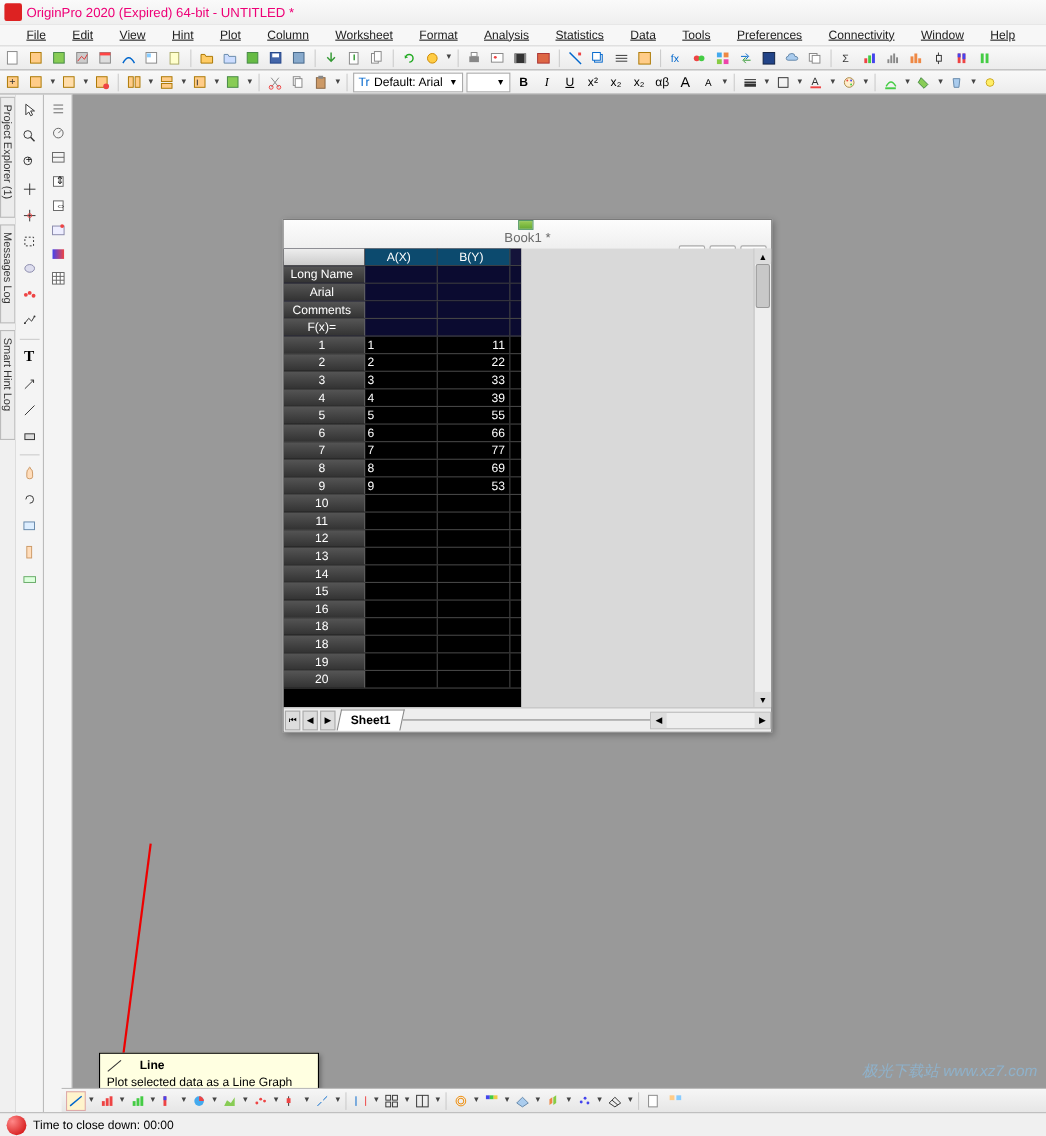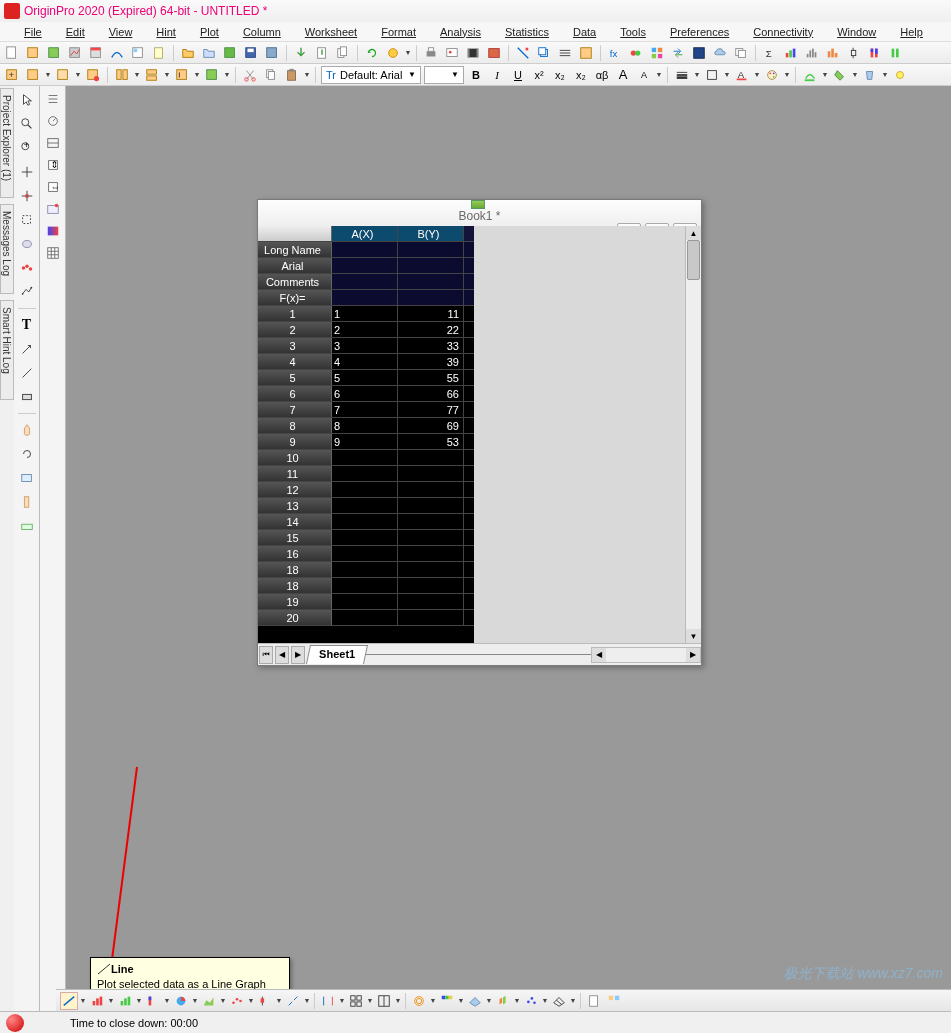--- a/index.html
+++ b/index.html
@@ -64,28 +64,28 @@
 .sheet-nav-btn { width: 14px; height: 18px; border: 1px solid #aaa; background: #ddd; margin: 0 1px; display: flex; align-items: center; justify-content: center; font-size: 8px; }
 .sheet-tab { background: #fff; border: 1px solid #888; border-bottom: none; padding: 2px 10px; font-family: "Courier New", monospace; font-weight: bold; font-size: 12px; margin-left: 2px; transform: skewX(-12deg); }
 .sheet-tab span { display: inline-block; transform: skewX(12deg); }
 .hscroll { margin-left: auto; width: 110px; height: 16px; background: #eee; border: 1px solid #bbb; display: flex; align-items: center; }
 .hscroll .arr { width: 14px; height: 14px; background: #ddd; display: flex; align-items: center; justify-content: center; font-size: 8px; }
 .hscroll .track { flex: 1; }
 
 .red-arrow { position: absolute; left: 26px; top: 676px; width: 50px; height: 300px; pointer-events: none; }
 
 .tooltip { position: absolute; left: 90px; bottom: 38px; width: 200px; background: #ffffe1; border: 1px solid #000; padding: 4px 6px; font-size: 11px; box-shadow: 2px 2px 4px rgba(0,0,0,0.3); }
-.tooltip .tt-title { font-weight: bold; margin-bottom: 2px; display: flex; align-items: center; gap: 0; }
+.tooltip .tt-title { font-weight: bold; margin-bottom: 2px; display: flex; align-items: center; gap: 16px; }
 .tt-line-icon { width: 14px; height: 14px; display: inline-block; }
 
 .bottom-toolbar { position: absolute; left: 56px; bottom: 22px; right: 0; height: 22px; background: linear-gradient(#f6f6f6,#e6e6e6); border-top: 1px solid #bbb; display: flex; align-items: center; padding: 0 4px; gap: 2px; }
 .bot-btn { width: 18px; height: 18px; display: inline-flex; align-items: center; justify-content: center; cursor: pointer; }
 .bot-btn.active { background: #fff4cc; border: 1px solid #daa; }
 
-.status-bar { position: absolute; bottom: 0; left: 0; right: 0; height: 22px; background: #f0f0f0; border-top: 1px solid #bbb; display: flex; align-items: center; padding: 0 6px; gap: 40px; }
+.status-bar { position: absolute; bottom: 0; left: 0; right: 0; height: 22px; background: #f0f0f0; border-top: 1px solid #bbb; display: flex; align-items: center; padding: 0 6px; }
 .status-ico { width: 18px; height: 18px; border-radius: 50%; background: radial-gradient(circle at 30% 30%, #f88, #c00); margin-right: 6px; }
 .watermark { position: absolute; right: 8px; bottom: 28px; color: #8abce0; font-size: 14px; opacity: 0.7; font-style: italic; }
 
 svg.ico { width: 14px; height: 14px; }
 </style>
 </head>
 <body>
 
 <div class="title-bar">
   <div class="app-icon"></div>

